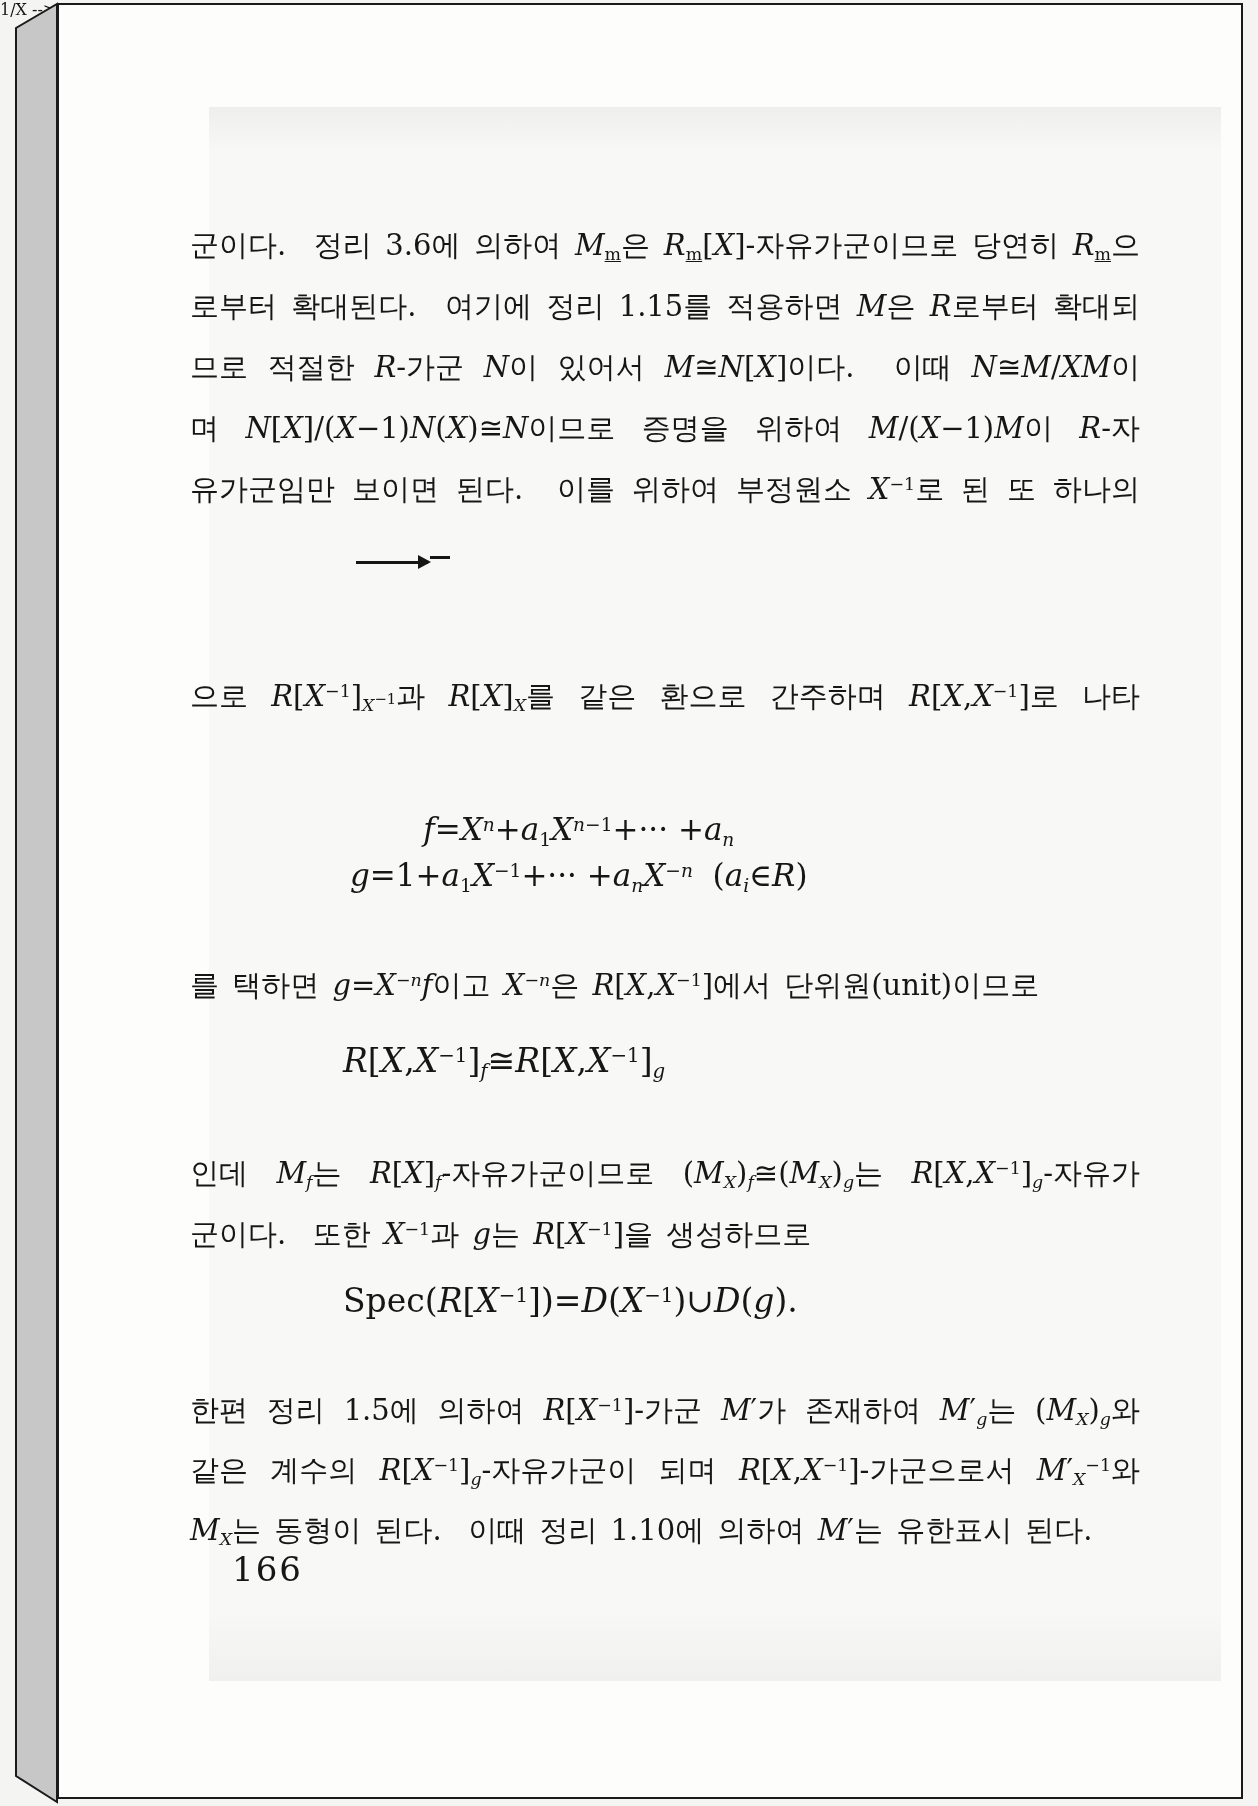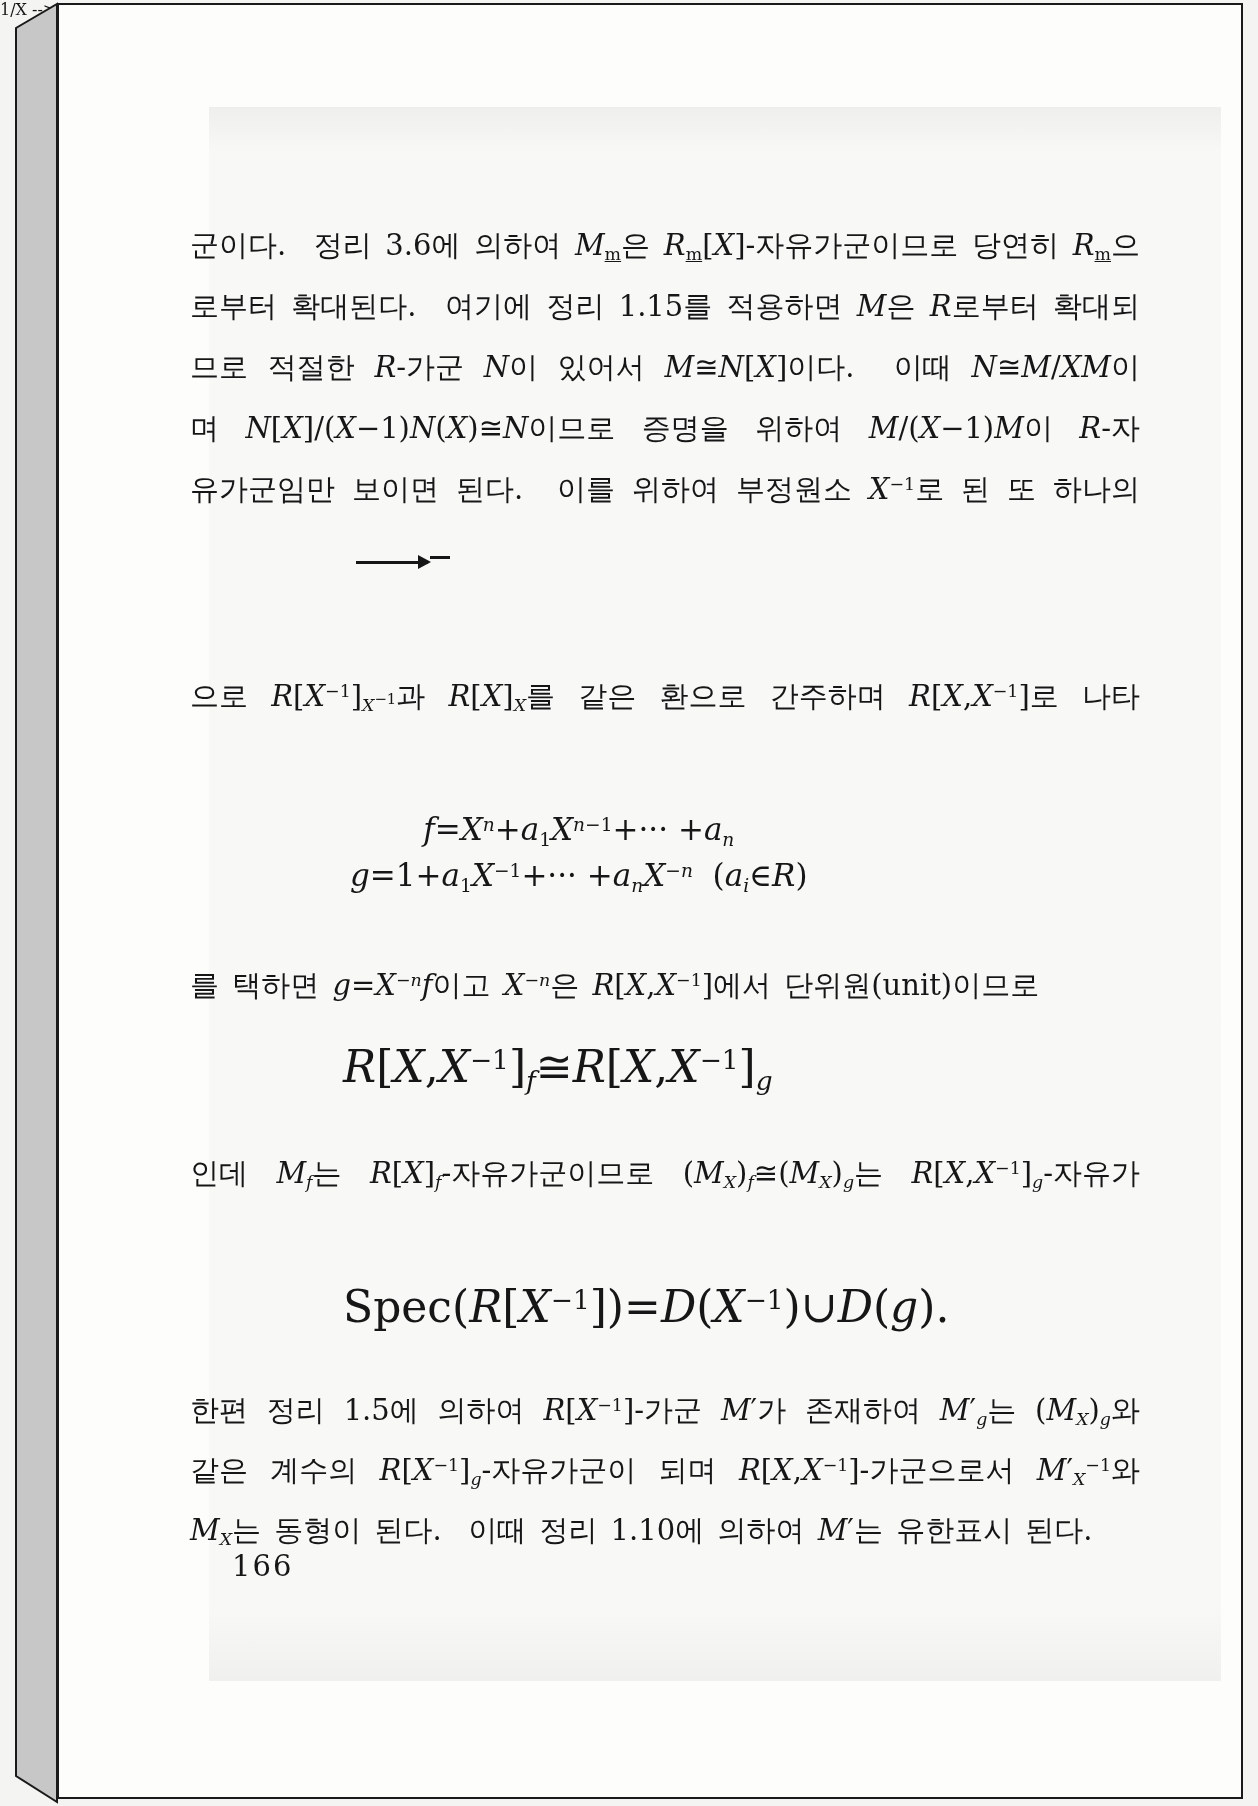--- a/index.html
+++ b/index.html
@@ -35,22 +35,22 @@
   .arrow:after {
     content:""; position:absolute; right:-3px; top:-6px;
     border-left:13px solid #161616;
     border-top:7.5px solid transparent; border-bottom:7.5px solid transparent;
   }
   .frac { display:inline-block; text-align:center; font-size:34px; }
   .frac .num { display:block; line-height:1.1; padding:0 10px 3px; }
   .frac .den { display:block; border-top:3px solid #161616; line-height:1.2; padding:3px 10px 0; }
   .eq-lines { font-size:31px; }
   .eq-lines .eline { height:46px; line-height:46px;text-align:center; }
-  .eq-single { font-size:44px; }
-  .page-num { position:absolute; left:232px; top:1549px; font-size:29px; letter-spacing:2px; }
+  .eq-single { font-size:33px; }
+  .page-num { position:absolute; left:232px; top:1549px; font-size:34px; letter-spacing:2px; }
 </style>
 </head>
 <body>
 
 <div id="canvas">
 
   <svg id="book-frame" width="1258" height="1806" viewBox="0 0 1258 1806">
     <polygon points="57,4 57,1802 16,1776 16,28" fill="#c7c7c7" stroke="#1a1a1a" stroke-width="2"></polygon>
   </svg>
 
@@ -94,20 +94,21 @@
   </div>
 
   
   <div class="eq eq-single" style="left:343px; top:1041px;">
     <span><i>R</i>[<i>X</i>,<i>X</i><sup>−1</sup>]<sub><i>f</i></sub>≅<i>R</i>[<i>X</i>,<i>X</i><sup>−1</sup>]<sub><i>g</i></sub></span>
   </div>
 
   
   <div class="para" style="left:190px; top:1137px;">
     <div class="line just">인데 <i>M</i><sub><i>f</i></sub>는 <i>R</i>[<i>X</i>]<sub><i>f</i></sub>-자유가군이므로 (<i>M</i><sub><i>X</i></sub>)<sub><i>f</i></sub>≅(<i>M</i><sub><i>X</i></sub>)<sub><i>g</i></sub>는 <i>R</i>[<i>X</i>,<i>X</i><sup>−1</sup>]<sub><i>g</i></sub>-자유가</div>
+    <div class="line">군이다.&nbsp; 또한 <i>X</i><sup>−1</sup>과 <i>g</i>는 <i>R</i>[<i>X</i><sup>−1</sup>]을 생성하므로</div>
   </div>
 
   
   <div class="eq eq-single" style="left:343px; top:1281px;">
     <span>Spec(<i>R</i>[<i>X</i><sup>−1</sup>])=<i>D</i>(<i>X</i><sup>−1</sup>)∪<i>D</i>(<i>g</i>).</span>
   </div>
 
   
   <div class="para lh48" style="left:190px; top:1374px;">
     <div class="line just">한편 정리 1.5에 의하여 <i>R</i>[<i>X</i><sup>−1</sup>]-가군 <i>M</i>′가 존재하여 <i>M</i>′<sub><i>g</i></sub>는 (<i>M</i><sub><i>X</i></sub>)<sub><i>g</i></sub>와</div>

